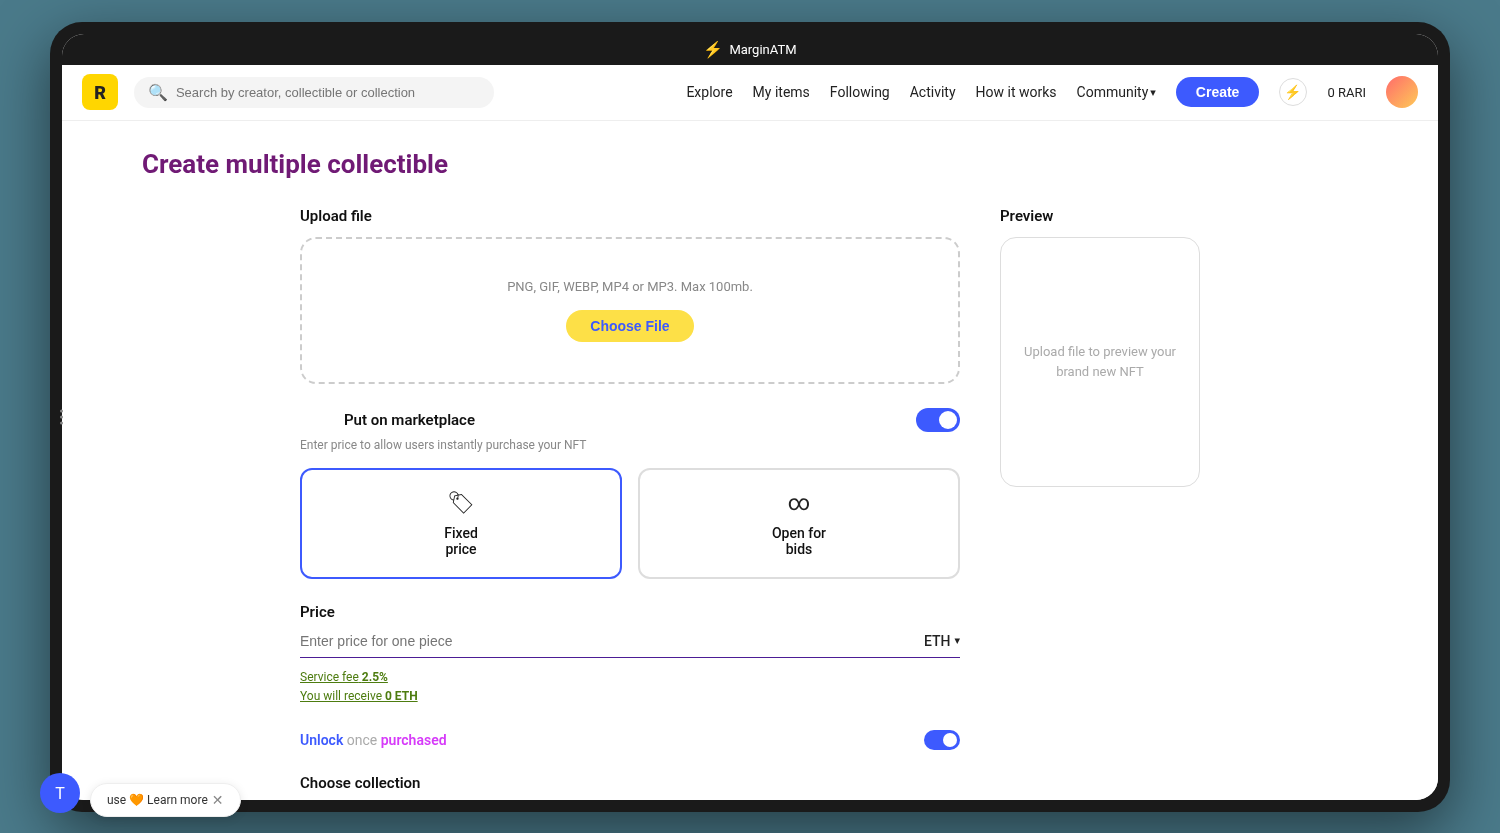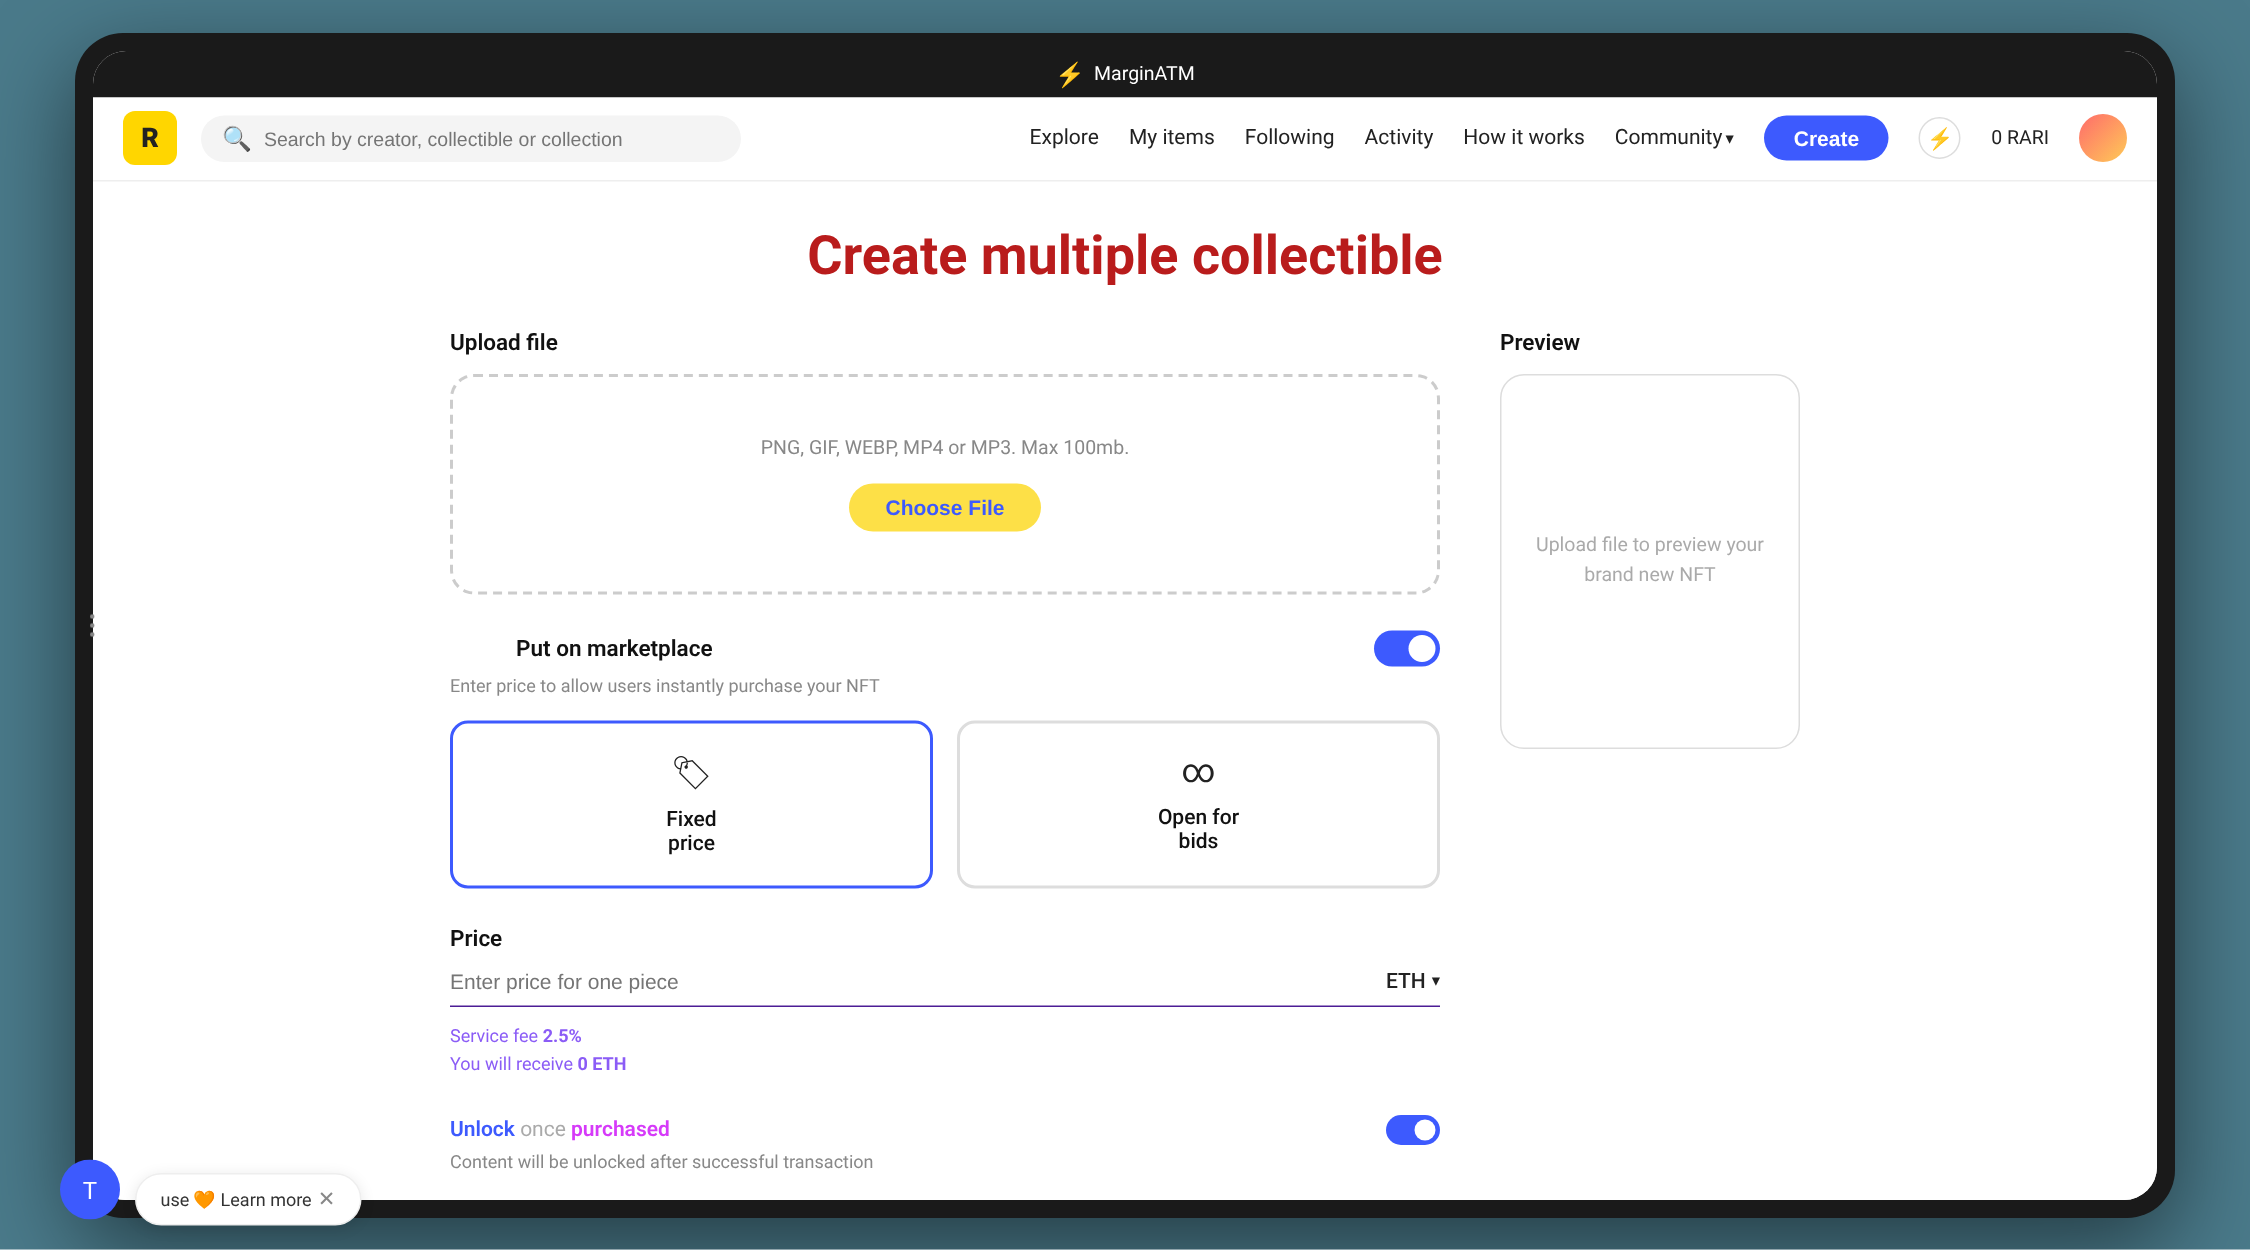--- a/index.html
+++ b/index.html
@@ -164,25 +164,25 @@
 
     
     .main-content {
       flex: 1;
       overflow-y: auto;
       padding: 28px 80px;
       background: #fff;
     }
 
     .page-title {
-      font-size: 36px;
+      font-size: 26px;
       font-weight: 700;
-      color: #b91c1c;
+      color: #701a75;
       margin-bottom: 28px;
-      text-align: center;
+      text-align: left;
     }
 
     .form-layout {
       display: flex;
       gap: 40px;
       max-width: 900px;
       margin: 0 auto;
     }
 
     .form-left {
@@ -337,22 +337,23 @@
       text-align: center;
     }
 
     .price-currency::after {
       content: '▾';
       font-size: 11px;
     }
 
     .fee-info {
       font-size: 12px;
-      color: #8b5cf6;
+      color: #4d7c0f;
       line-height: 1.6;
+      text-decoration: underline;
     }
 
     .fee-info strong {
       font-weight: 700;
     }
 
     
     .unlock-section {
       margin-bottom: 24px;
     }
@@ -573,21 +574,20 @@
 
           <div class="unlock-section">
             <div class="unlock-header">
               <div class="unlock-title">
                 <span class="unlock">Unlock</span>
                 <span class="once"> once </span>
                 <span class="purchased">purchased</span>
               </div>
               <div class="toggle-small"></div>
             </div>
-            <div class="unlock-sub">Content will be unlocked after successful transaction</div>
           </div>
 
           <div class="collection-section">
             <div class="section-label">Choose collection</div>
 
           </div>
 
         </div>
 
         <div class="form-right">

